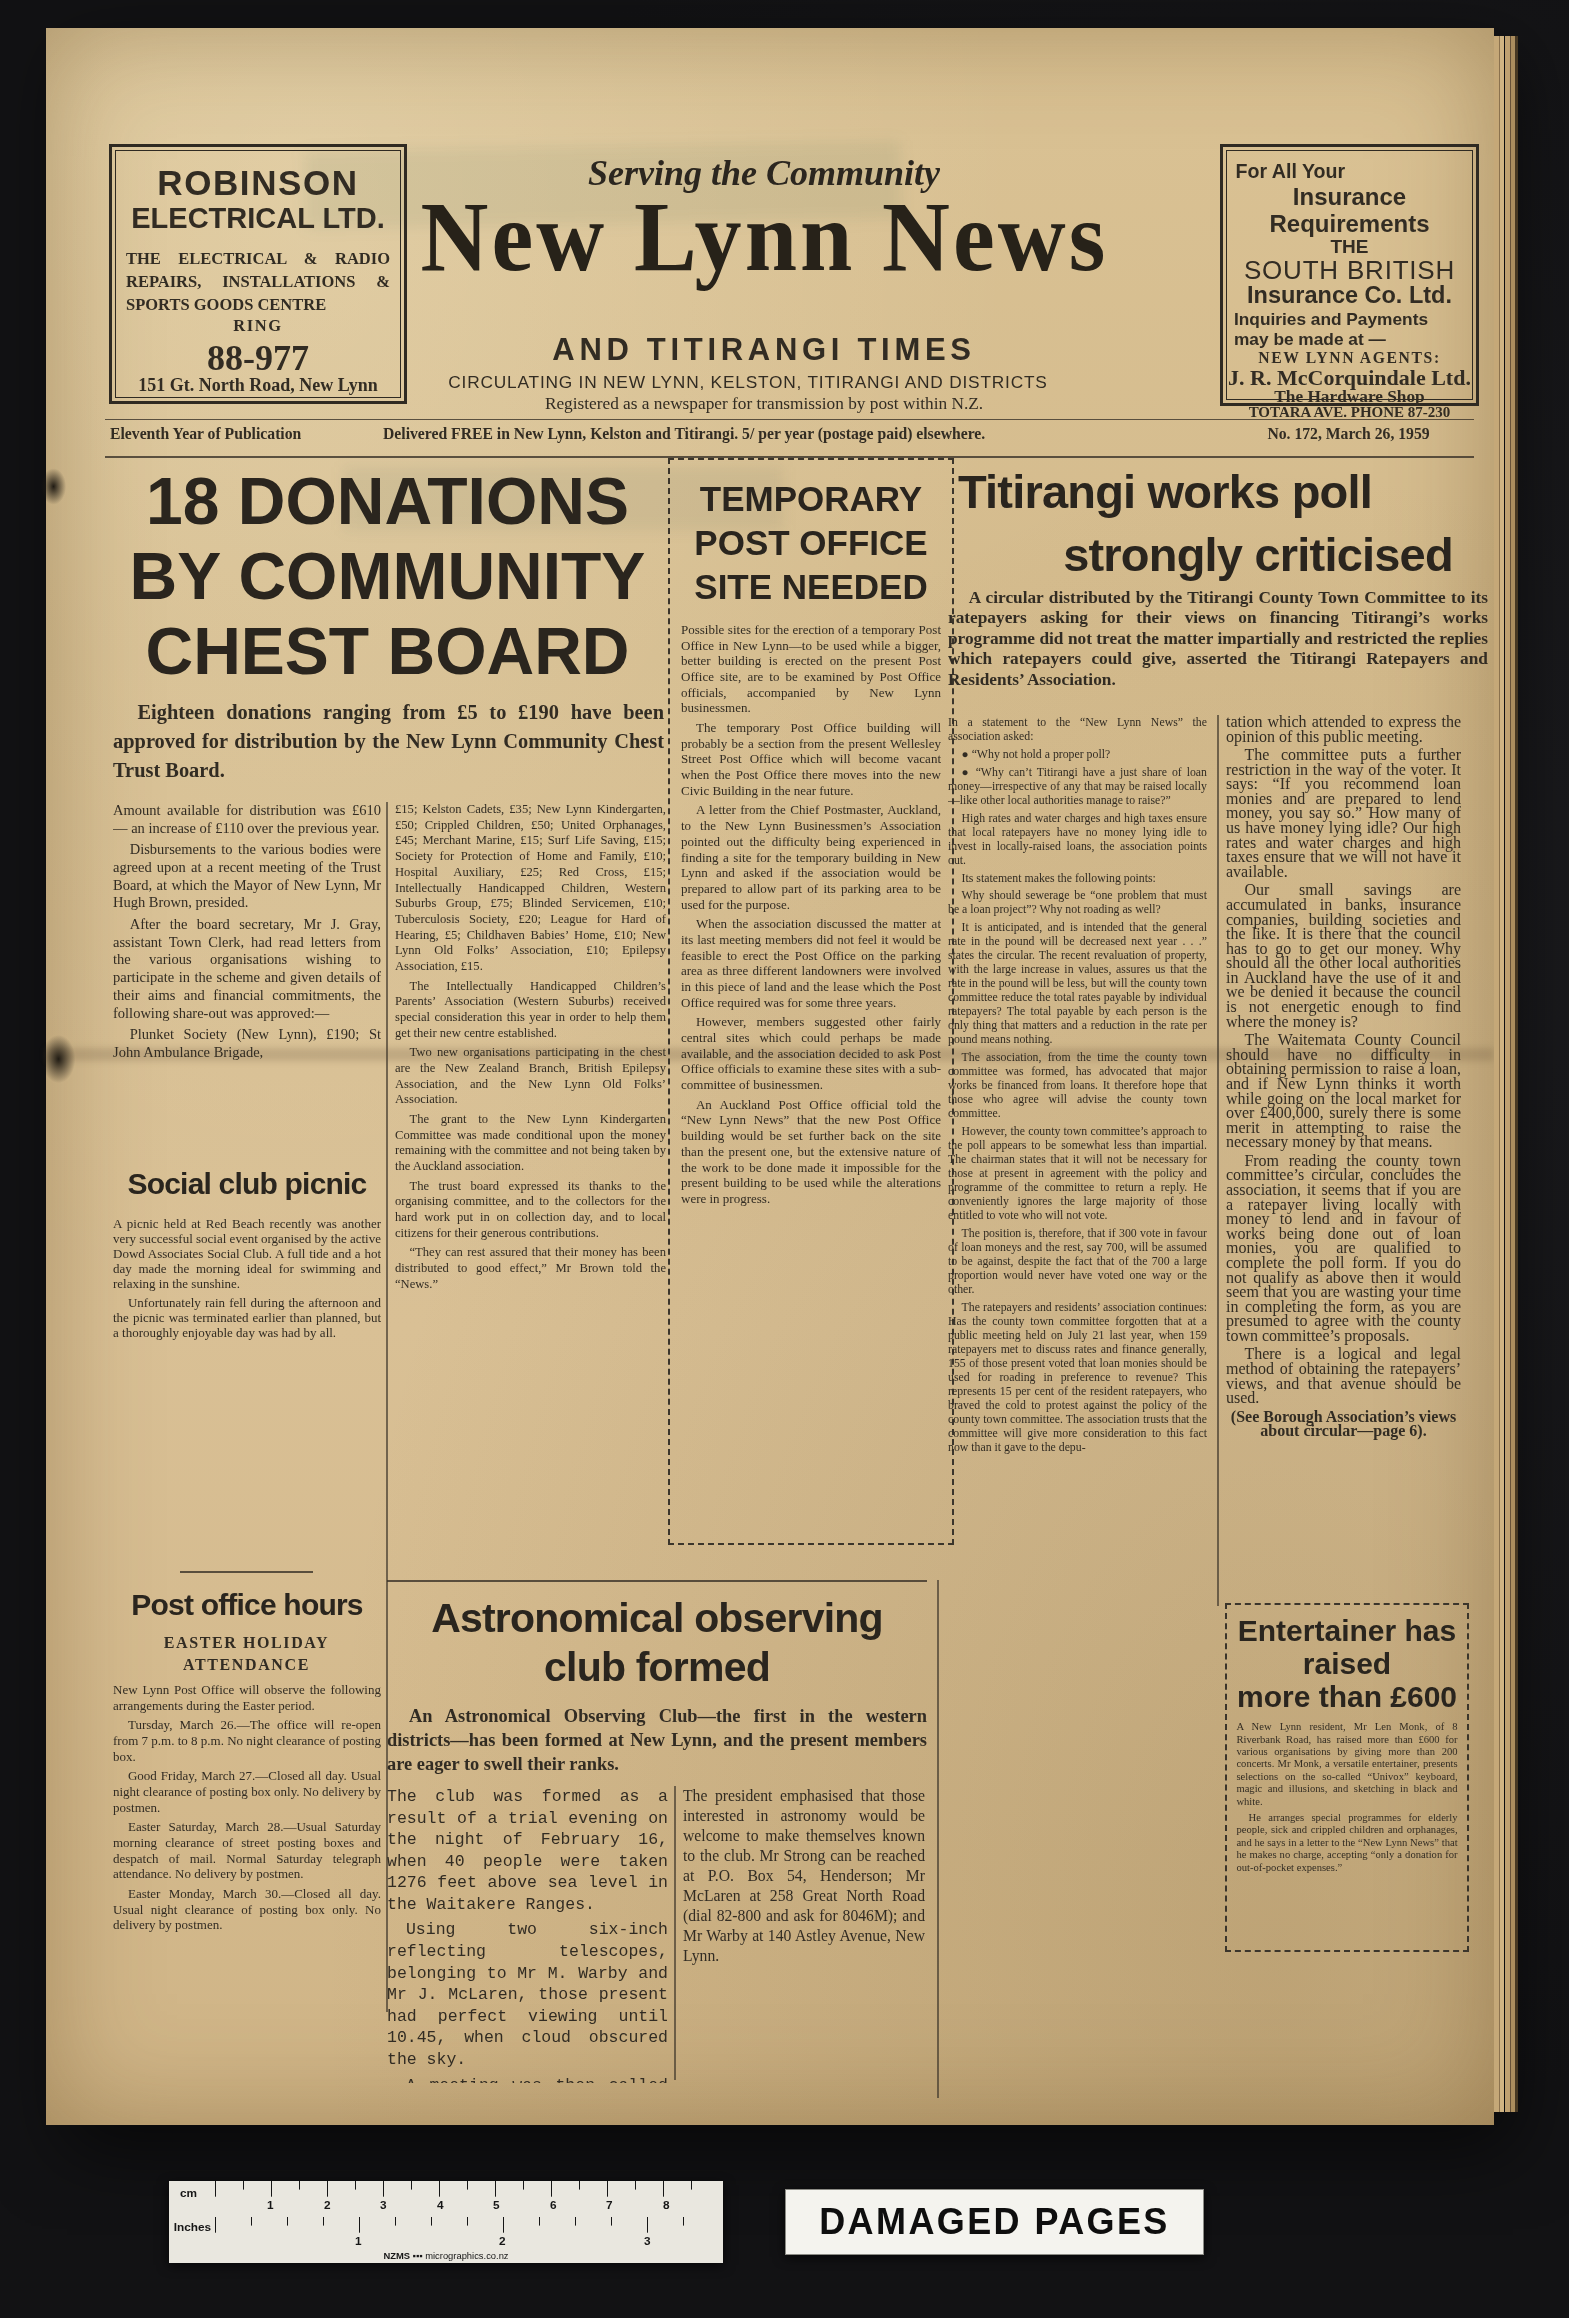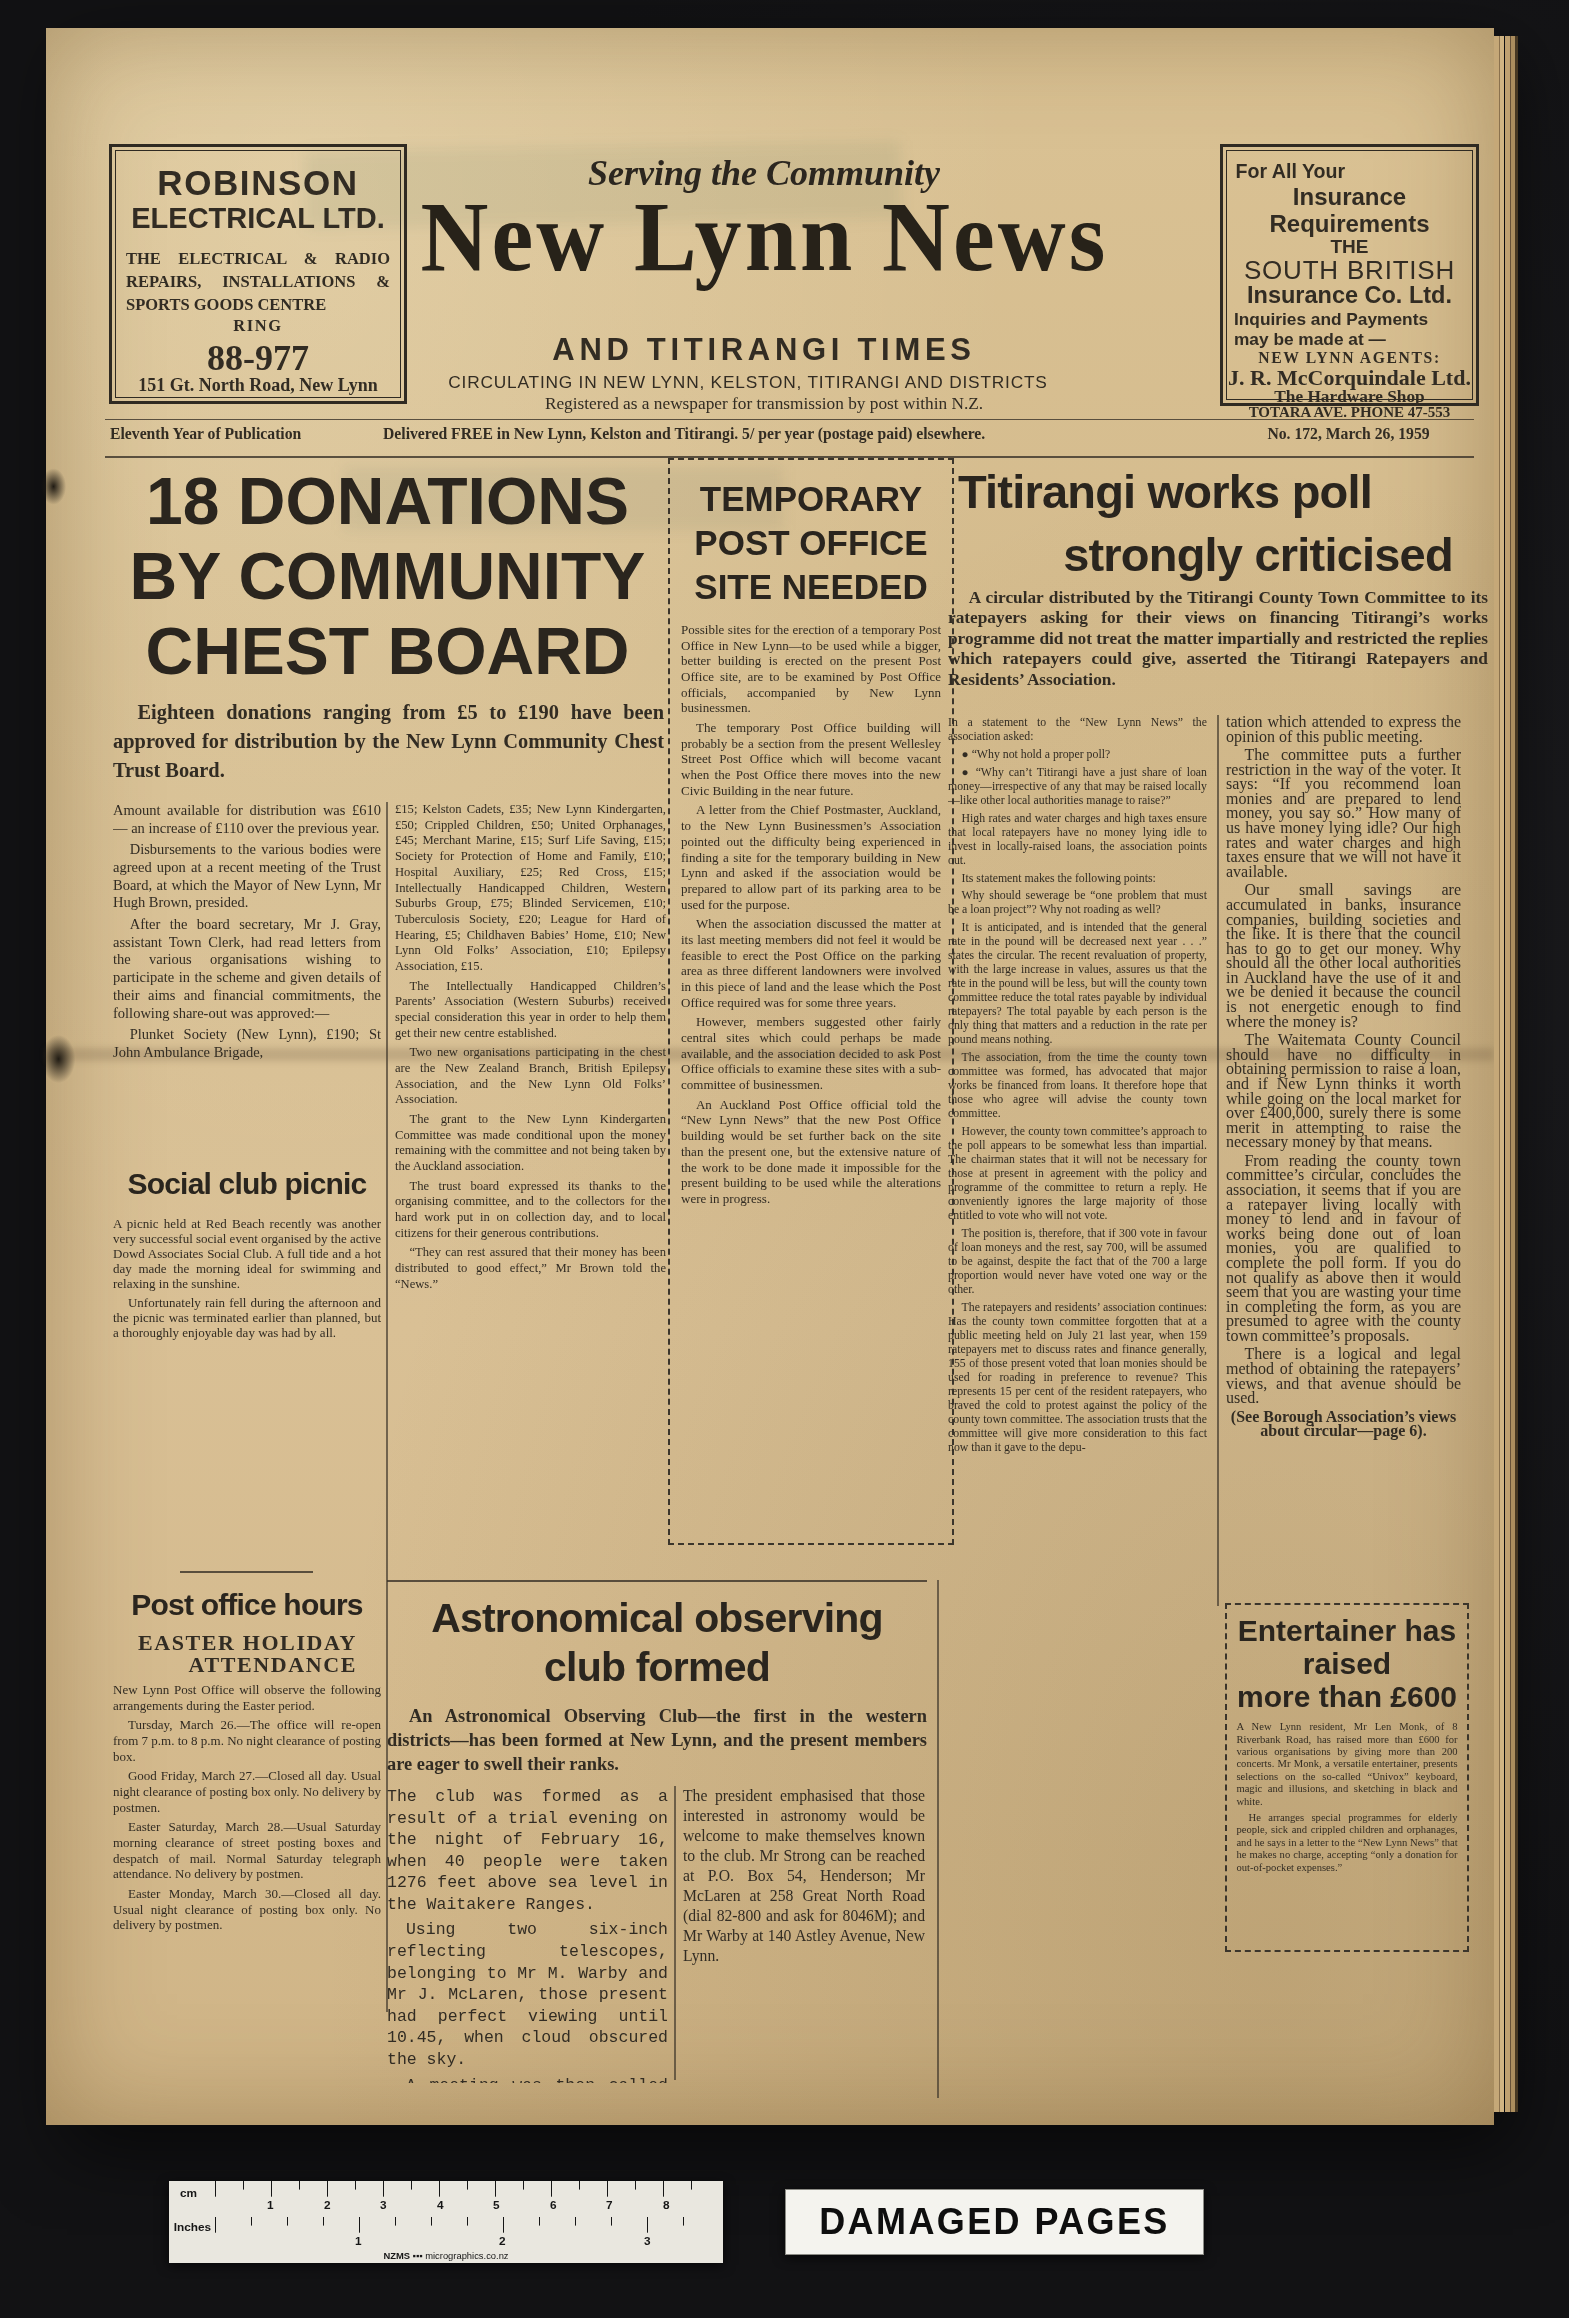--- a/index.html
+++ b/index.html
@@ -78,21 +78,21 @@
       <div class="abs sans" style="left:12.6px;top:12.6px;font-weight:bold;font-size:19.6px;">For All Your</div>
       <div class="abs sans" style="left:0;top:36px;width:100%;text-align:center;font-weight:800;font-size:24px;">Insurance</div>
       <div class="abs sans" style="left:0;top:63px;width:100%;text-align:center;font-weight:800;font-size:24px;">Requirements</div>
       <div class="abs sans" style="left:0;top:89px;width:100%;text-align:center;font-weight:bold;font-size:19px;">THE</div>
       <div class="abs sans" style="left:0;top:108px;width:100%;text-align:center;font-weight:400;font-size:26px;letter-spacing:0.8px;">SOUTH BRITISH</div>
       <div class="abs sans" style="left:0;top:135px;width:100%;text-align:center;font-weight:bold;font-size:23.5px;">Insurance Co. Ltd.</div>
       <div class="abs sans" style="left:11px;top:162px;width:229px;font-weight:bold;font-size:17.3px;line-height:20.4px;">Inquiries and Payments may be made at —</div>
       <div class="abs serifb" style="left:0;top:202px;width:100%;text-align:center;font-size:15.7px;letter-spacing:1.6px;">NEW LYNN AGENTS:</div>
       <div class="abs serifb" style="left:0;top:218px;width:100%;text-align:center;font-size:22px;">J. R. McCorquindale Ltd.</div>
       <div class="abs serifb" style="left:0;top:240px;width:100%;text-align:center;font-size:17.3px;">The Hardware Shop</div>
-      <div class="abs serifb" style="left:0;top:257px;width:100%;text-align:center;font-size:15px;">TOTARA AVE.   PHONE 47-553</div>
+      <div class="abs serifb" style="left:0;top:257px;width:100%;text-align:center;font-size:15px;">TOTARA AVE.   PHONE 87-230</div>
     </div>
 
     <div class="abs hrule" style="left:59px;top:391px;width:1369px;height:0.8px;"></div>
     <div class="abs serifb" style="left:64px;top:397px;font-size:15.7px;">Eleventh Year of Publication</div>
     <div class="abs serifb" style="left:337px;top:397px;font-size:15.7px;">Delivered FREE in New Lynn, Kelston and Titirangi. 5/ per year (postage paid) elsewhere.</div>
     <div class="abs serifb" style="left:1177px;top:397px;width:251px;text-align:center;font-size:15.7px;">No. 172, March 26, 1959</div>
     <div class="abs hrule" style="left:59px;top:428px;width:1369px;"></div>
 
     <div class="abs headline" style="left:67px;top:436px;width:549px;font-size:66px;line-height:75px;">
       <div>18 DONATIONS</div>
@@ -117,21 +117,21 @@
     </div>
 
     <div class="abs headline" style="left:67px;top:1139px;width:268px;font-size:30px;letter-spacing:-0.8px;font-weight:800;">Social club picnic</div>
     <div class="abs bodycol just" style="left:67px;top:1188px;width:268px;height:345px;font-size:13px;line-height:15px;overflow:hidden;">
       <p>A picnic held at Red Beach recently was another very successful social event organised by the active Dowd Associates Social Club. A full tide and a hot day made the morning ideal for swimming and relaxing in the sunshine.</p>
       <p>Unfortunately rain fell during the afternoon and the picnic was terminated earlier than planned, but a thoroughly enjoyable day was had by all.</p>
     </div>
     <div class="abs hrule" style="left:134px;top:1543px;width:133px;"></div>
 
     <div class="abs headline" style="left:67px;top:1560px;width:268px;font-size:30px;letter-spacing:-0.8px;font-weight:800;">Post office hours</div>
-    <div class="abs serifb" style="left:90px;top:1604px;width:221px;text-align:right;font-size:22px;line-height:22px;letter-spacing:1.6px;">EASTER HOLIDAY ATTENDANCE</div>
+    <div class="abs serifb" style="left:90px;top:1604px;width:221px;text-align:center;font-size:16px;line-height:22px;letter-spacing:1.6px;">EASTER HOLIDAY ATTENDANCE</div>
     <div class="abs bodycol just" style="left:67px;top:1654px;width:268px;height:330px;font-size:13px;line-height:15.7px;overflow:hidden;">
       <p>New Lynn Post Office will observe the following arrangements during the Easter period.</p>
       <p>Tursday, March 26.—The office will re-open from 7 p.m. to 8 p.m. No night clearance of posting box.</p>
       <p>Good Friday, March 27.—Closed all day. Usual night clearance of posting box only. No delivery by postmen.</p>
       <p>Easter Saturday, March 28.—Usual Saturday morning clearance of street posting boxes and despatch of mail. Normal Saturday telegraph attendance. No delivery by postmen.</p>
       <p>Easter Monday, March 30.—Closed all day. Usual night clearance of posting box only. No delivery by postmen.</p>
     </div>
 
     <div class="abs dashedbox" style="left:622px;top:430px;width:282px;height:1083px;">
       <div class="headline" style="margin-top:17.3px;font-size:35px;line-height:44px;">

